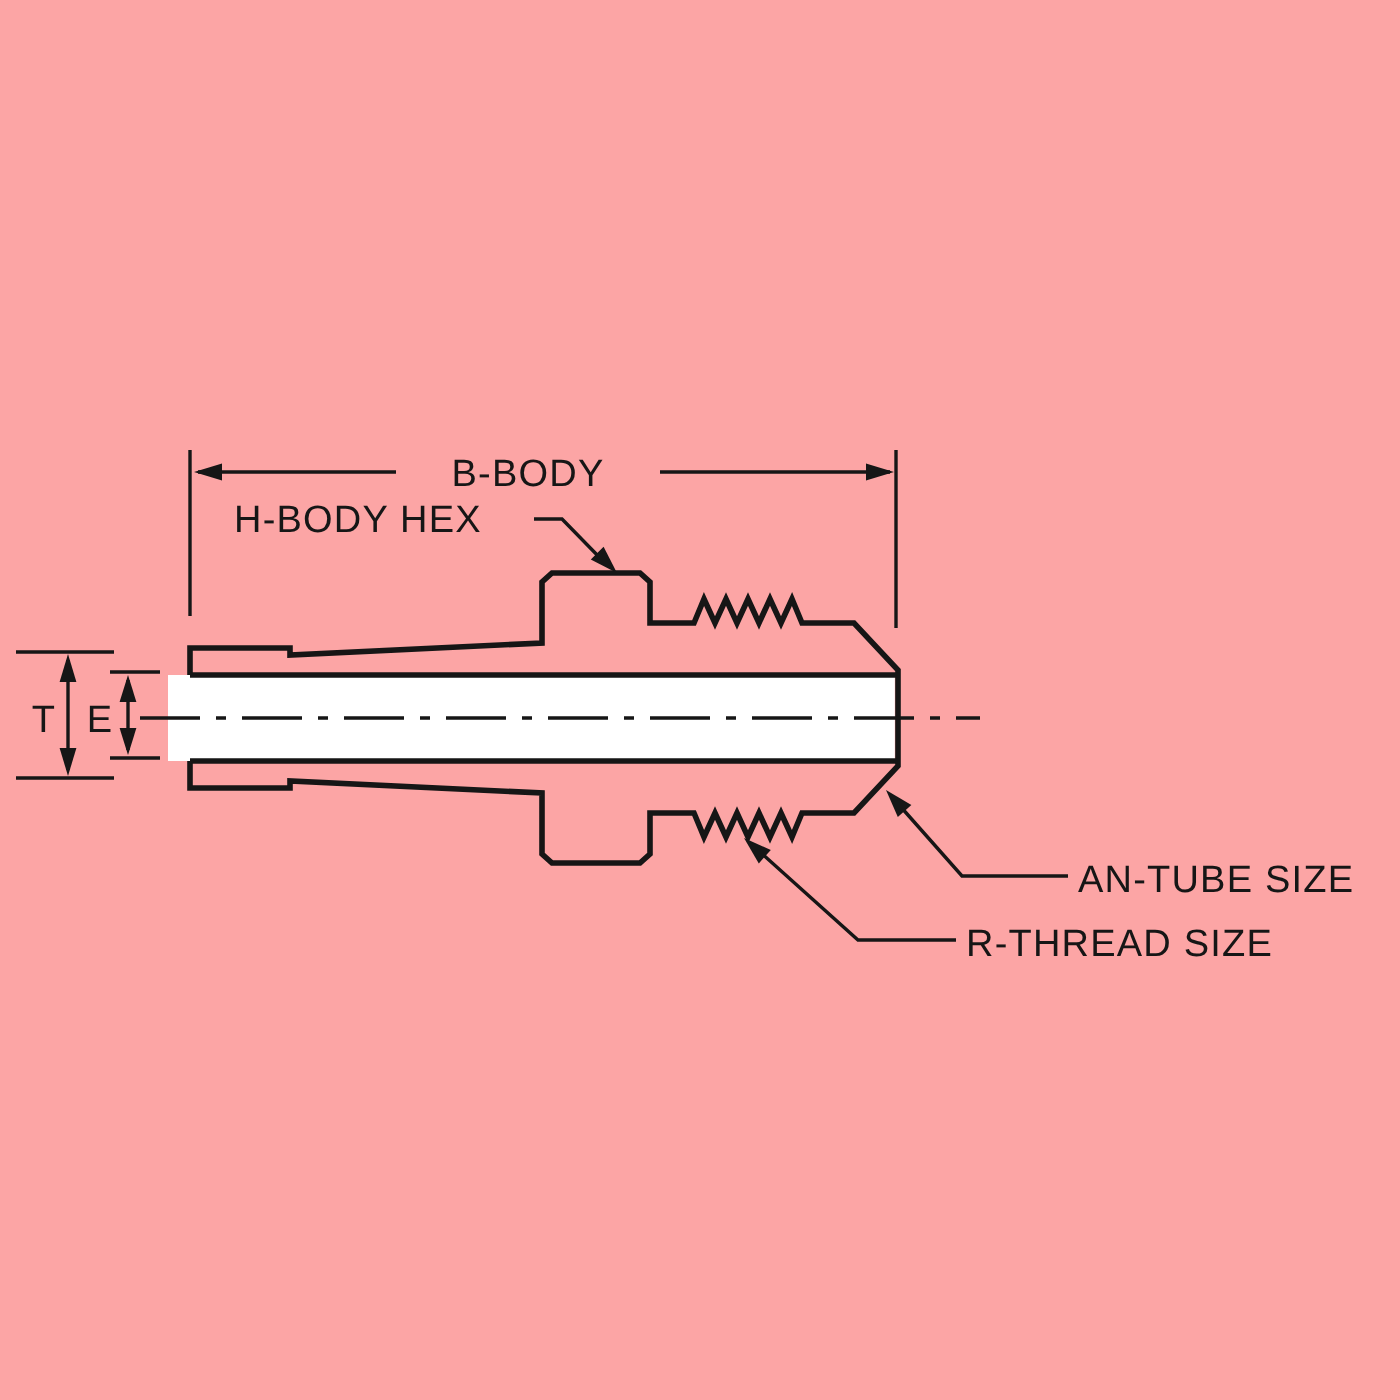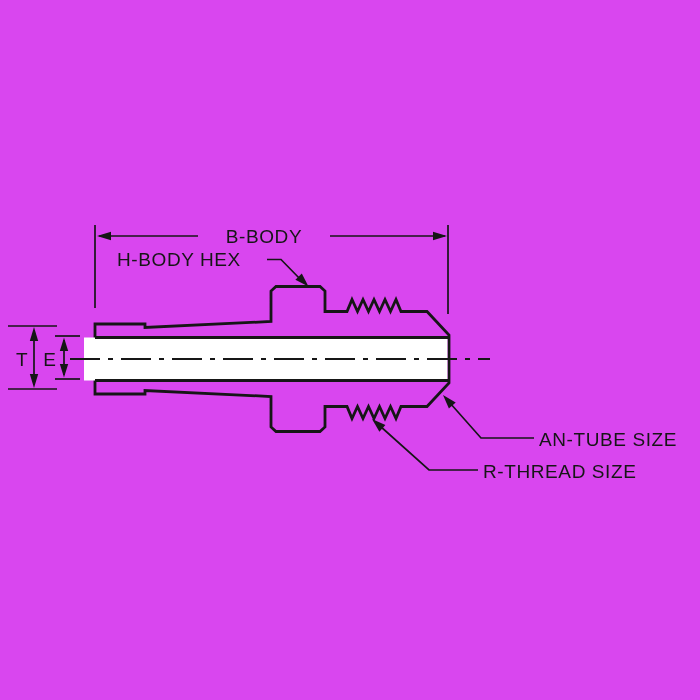--- a/index.html
+++ b/index.html
@@ -7,21 +7,21 @@
     padding: 0;
     background: #ffffff;
     width: 700px;
     height: 700px;
     overflow: hidden;
   }
   .stage {
     position: relative;
     width: 700px;
     height: 700px;
-    background: #d946ef;
+    background: #fca5a5;
   }
   svg { display: block; }
   .lbl {
     font-family: "Liberation Sans", sans-serif;
     font-size: 19px;
     letter-spacing: 0.6px;
     fill: #161616;
   }
   .outline  { stroke: #161616; stroke-width: 2.8; fill: none; }
   .thin     { stroke: #161616; stroke-width: 1.7; fill: none; }

